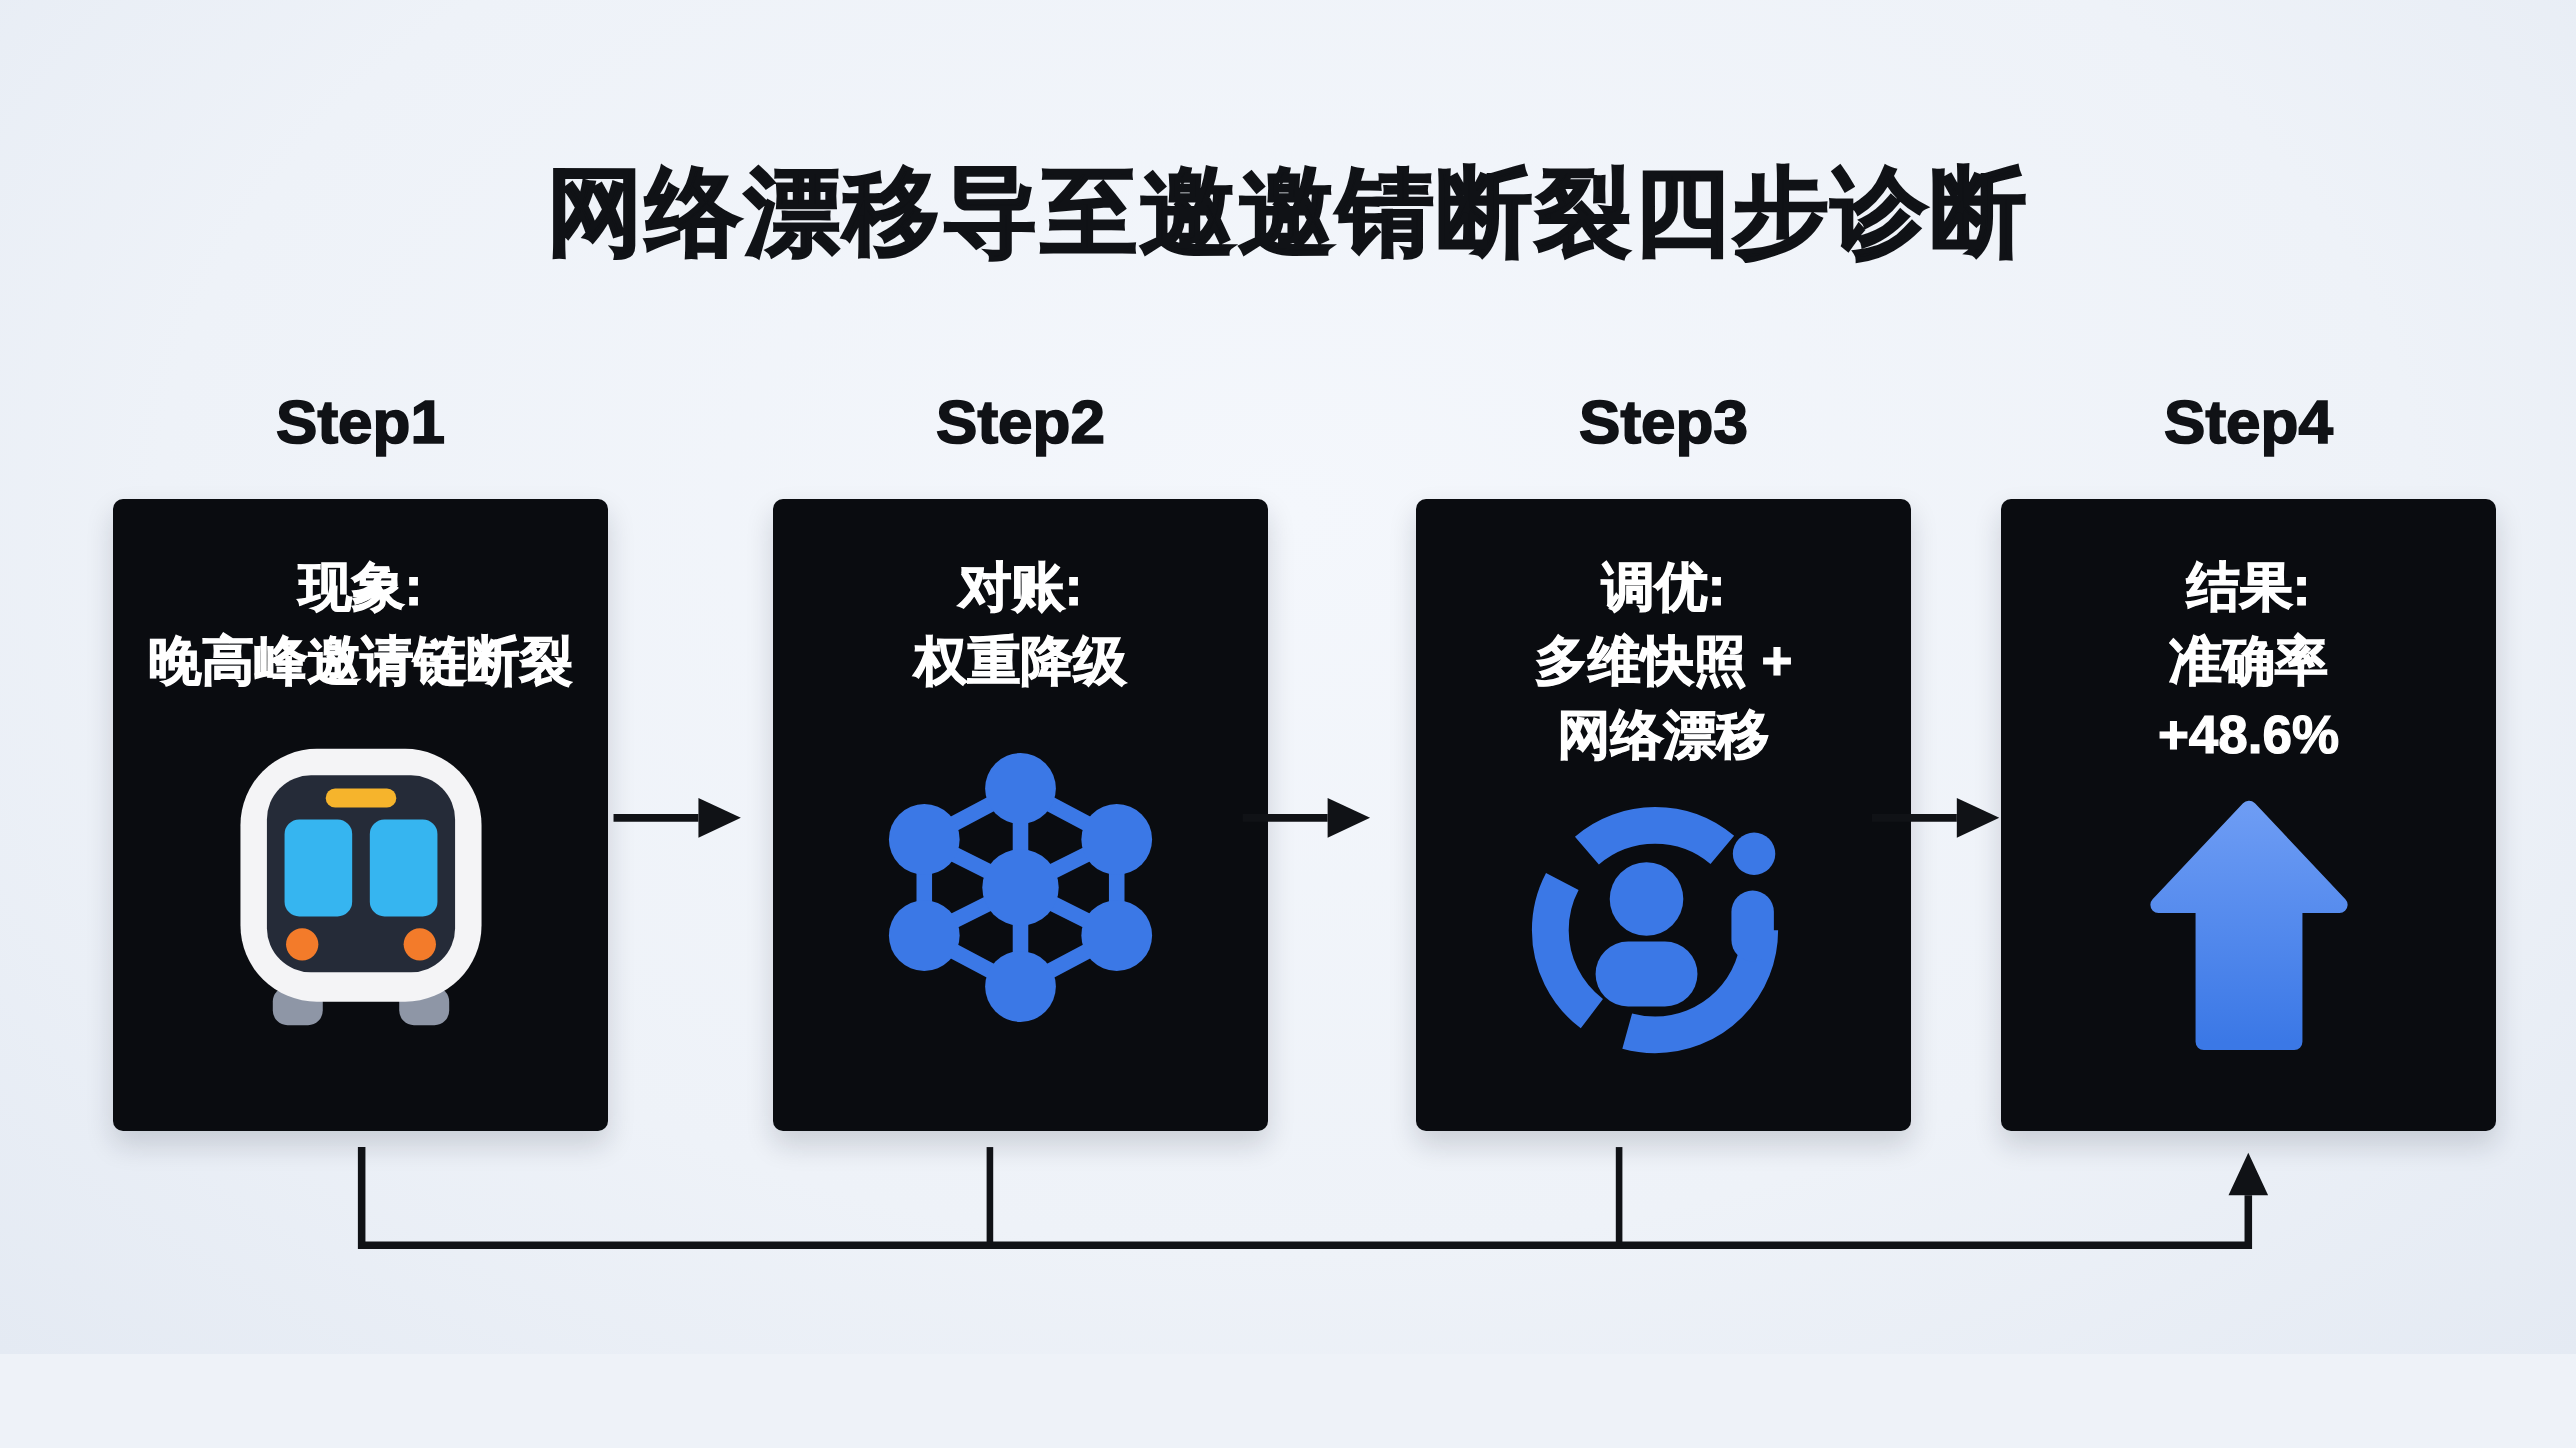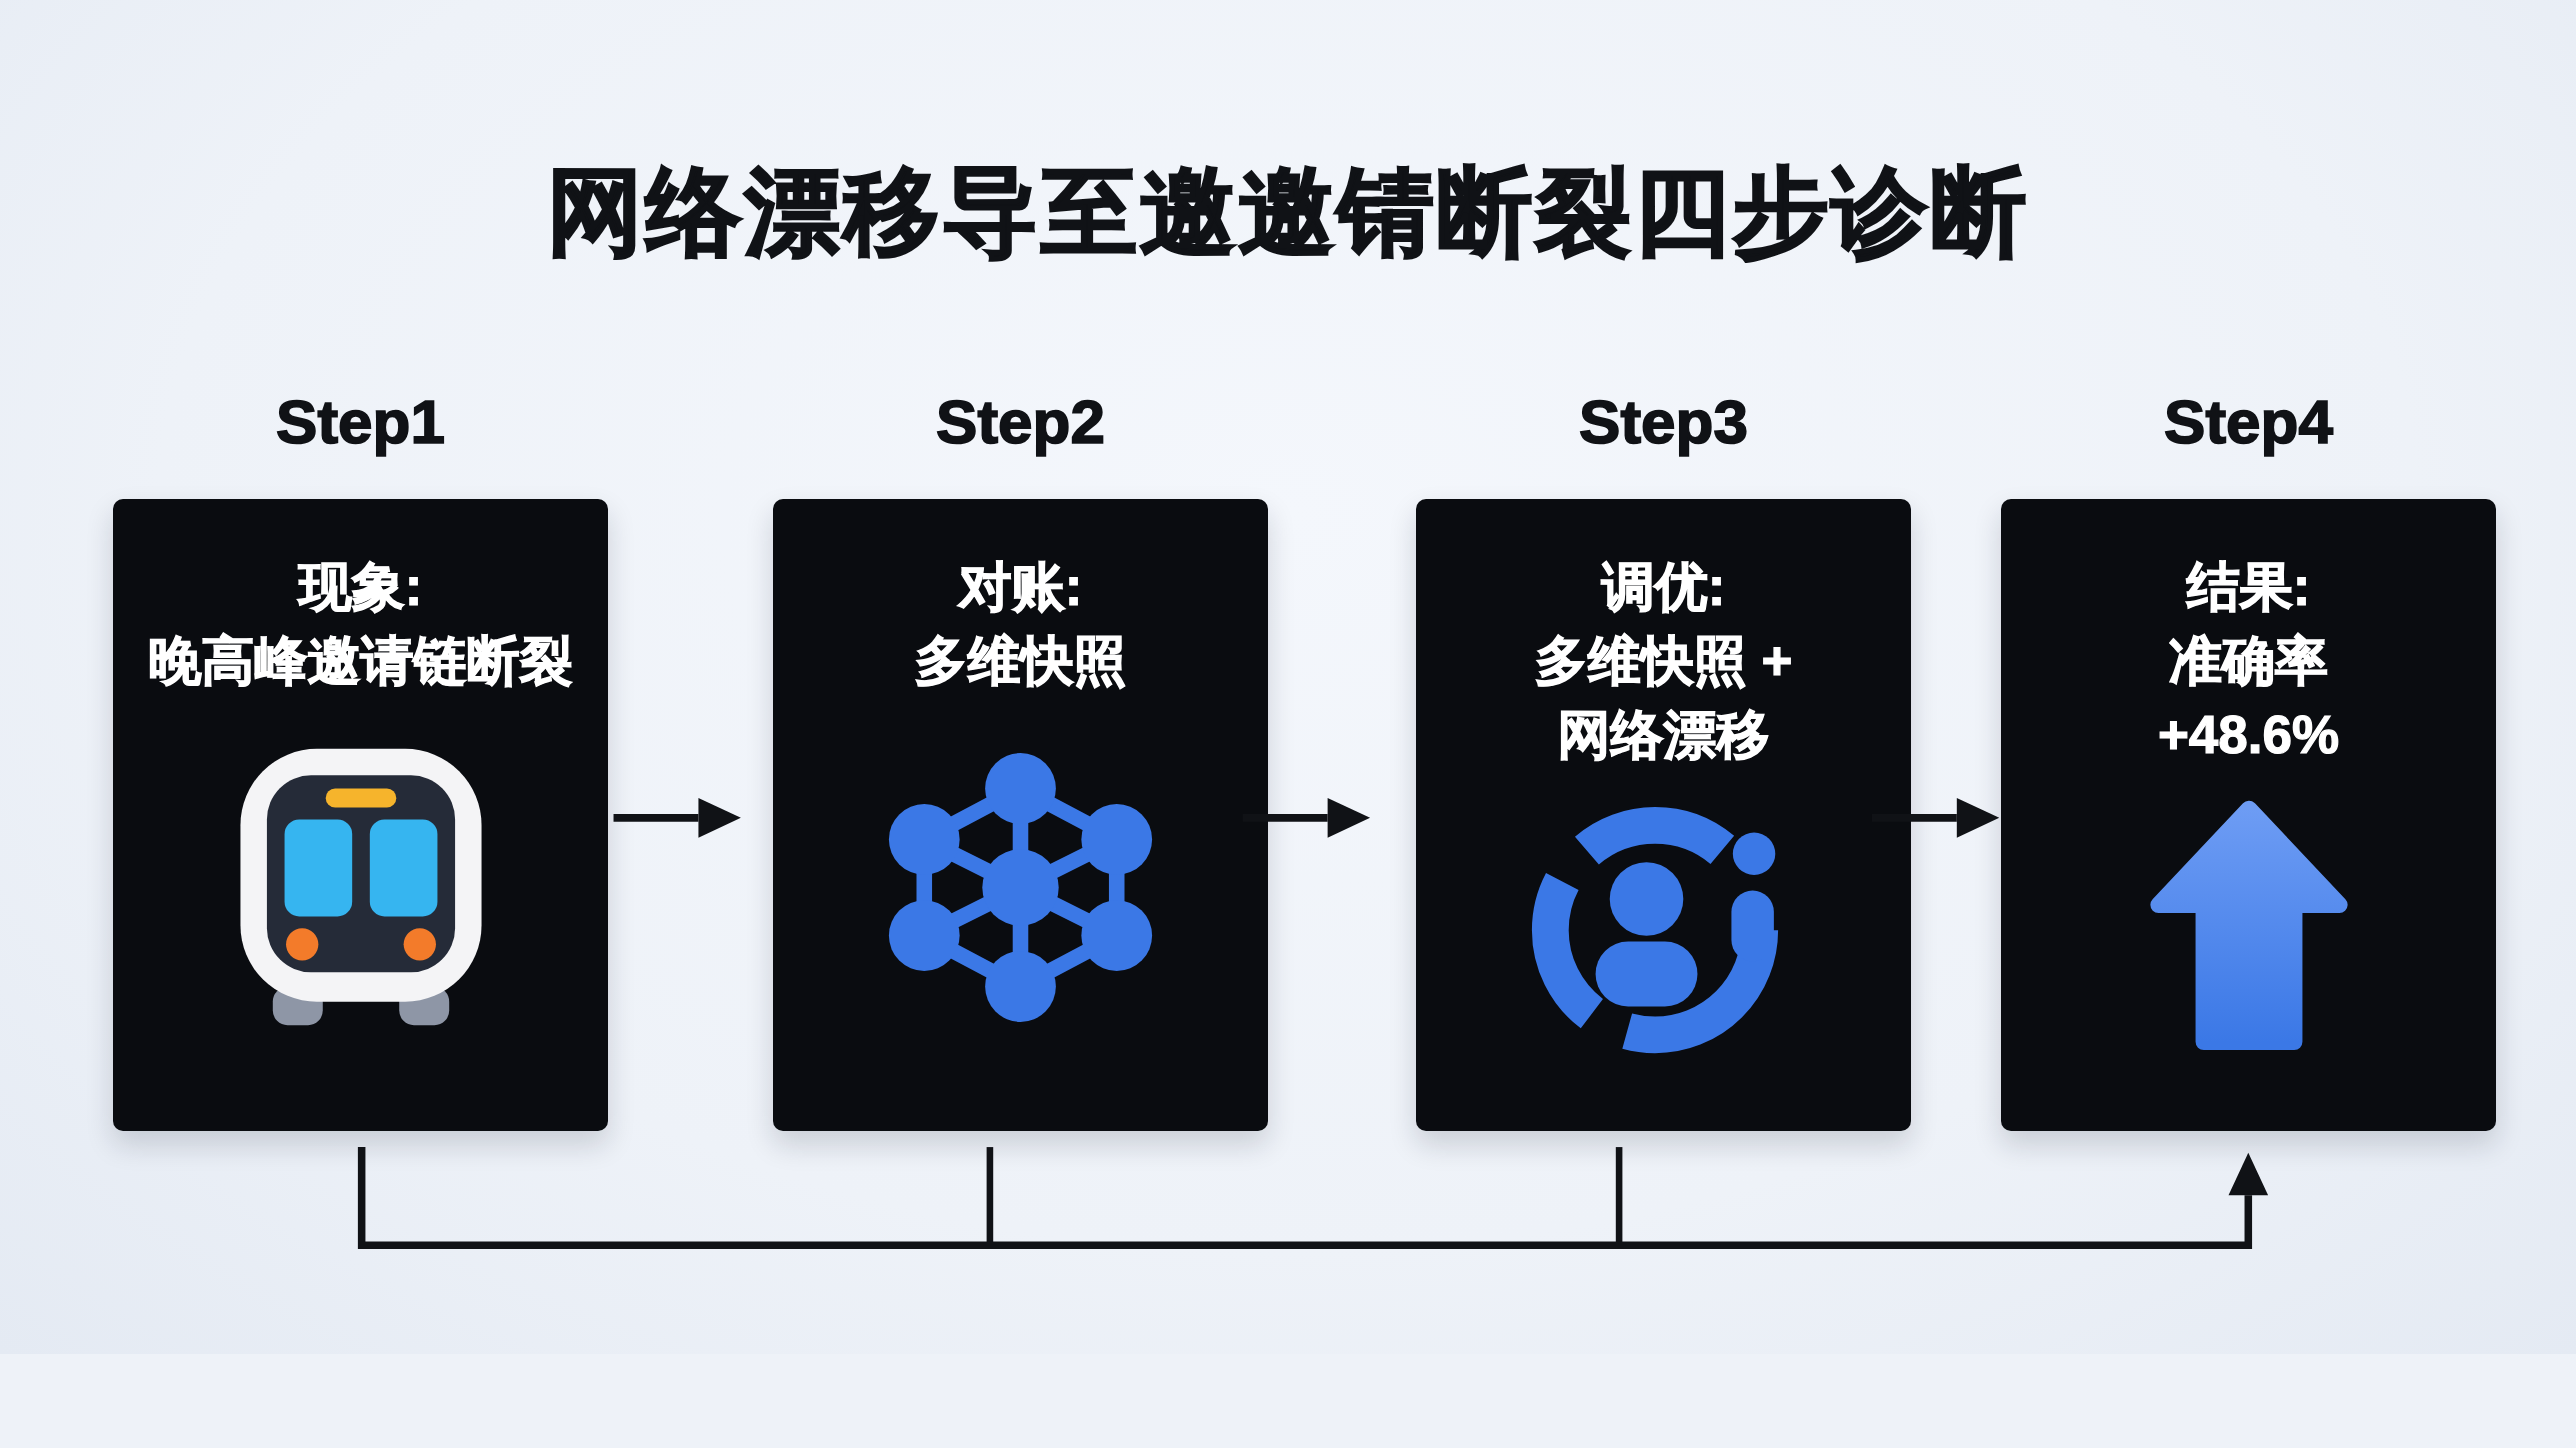--- a/index.html
+++ b/index.html
@@ -85,21 +85,21 @@
           <circle cx="70" cy="69.5" r="5.5" style="fill:var(--train-light)"></circle>
         </svg>
       </div>
     </div>
   </div>
 
   <div class="step" style="left:743px;margin-left:30px;">
     <div class="step-label">Step2</div>
     <div class="box">
       <div class="heading">对账:</div>
-      <div class="line">多维快照</div>
+      <div class="line">权重降级</div>
       <div class="icon-wrap">
         <svg width="283" height="283" viewBox="0 0 100 100" aria-hidden="true">
           <g style="stroke:var(--icon-blue)" stroke-width="5.5" stroke-linecap="round">
             <line x1="50" y1="15" x2="16" y2="33"></line>
               <line x1="50" y1="15" x2="84" y2="33"></line>
             <line x1="16" y1="33" x2="16" y2="67"></line>
               <line x1="84" y1="33" x2="84" y2="67"></line>
             <line x1="16" y1="67" x2="50" y2="85"></line>
               <line x1="84" y1="67" x2="50" y2="85"></line>
             <line x1="50" y1="50" x2="50" y2="15"></line>

